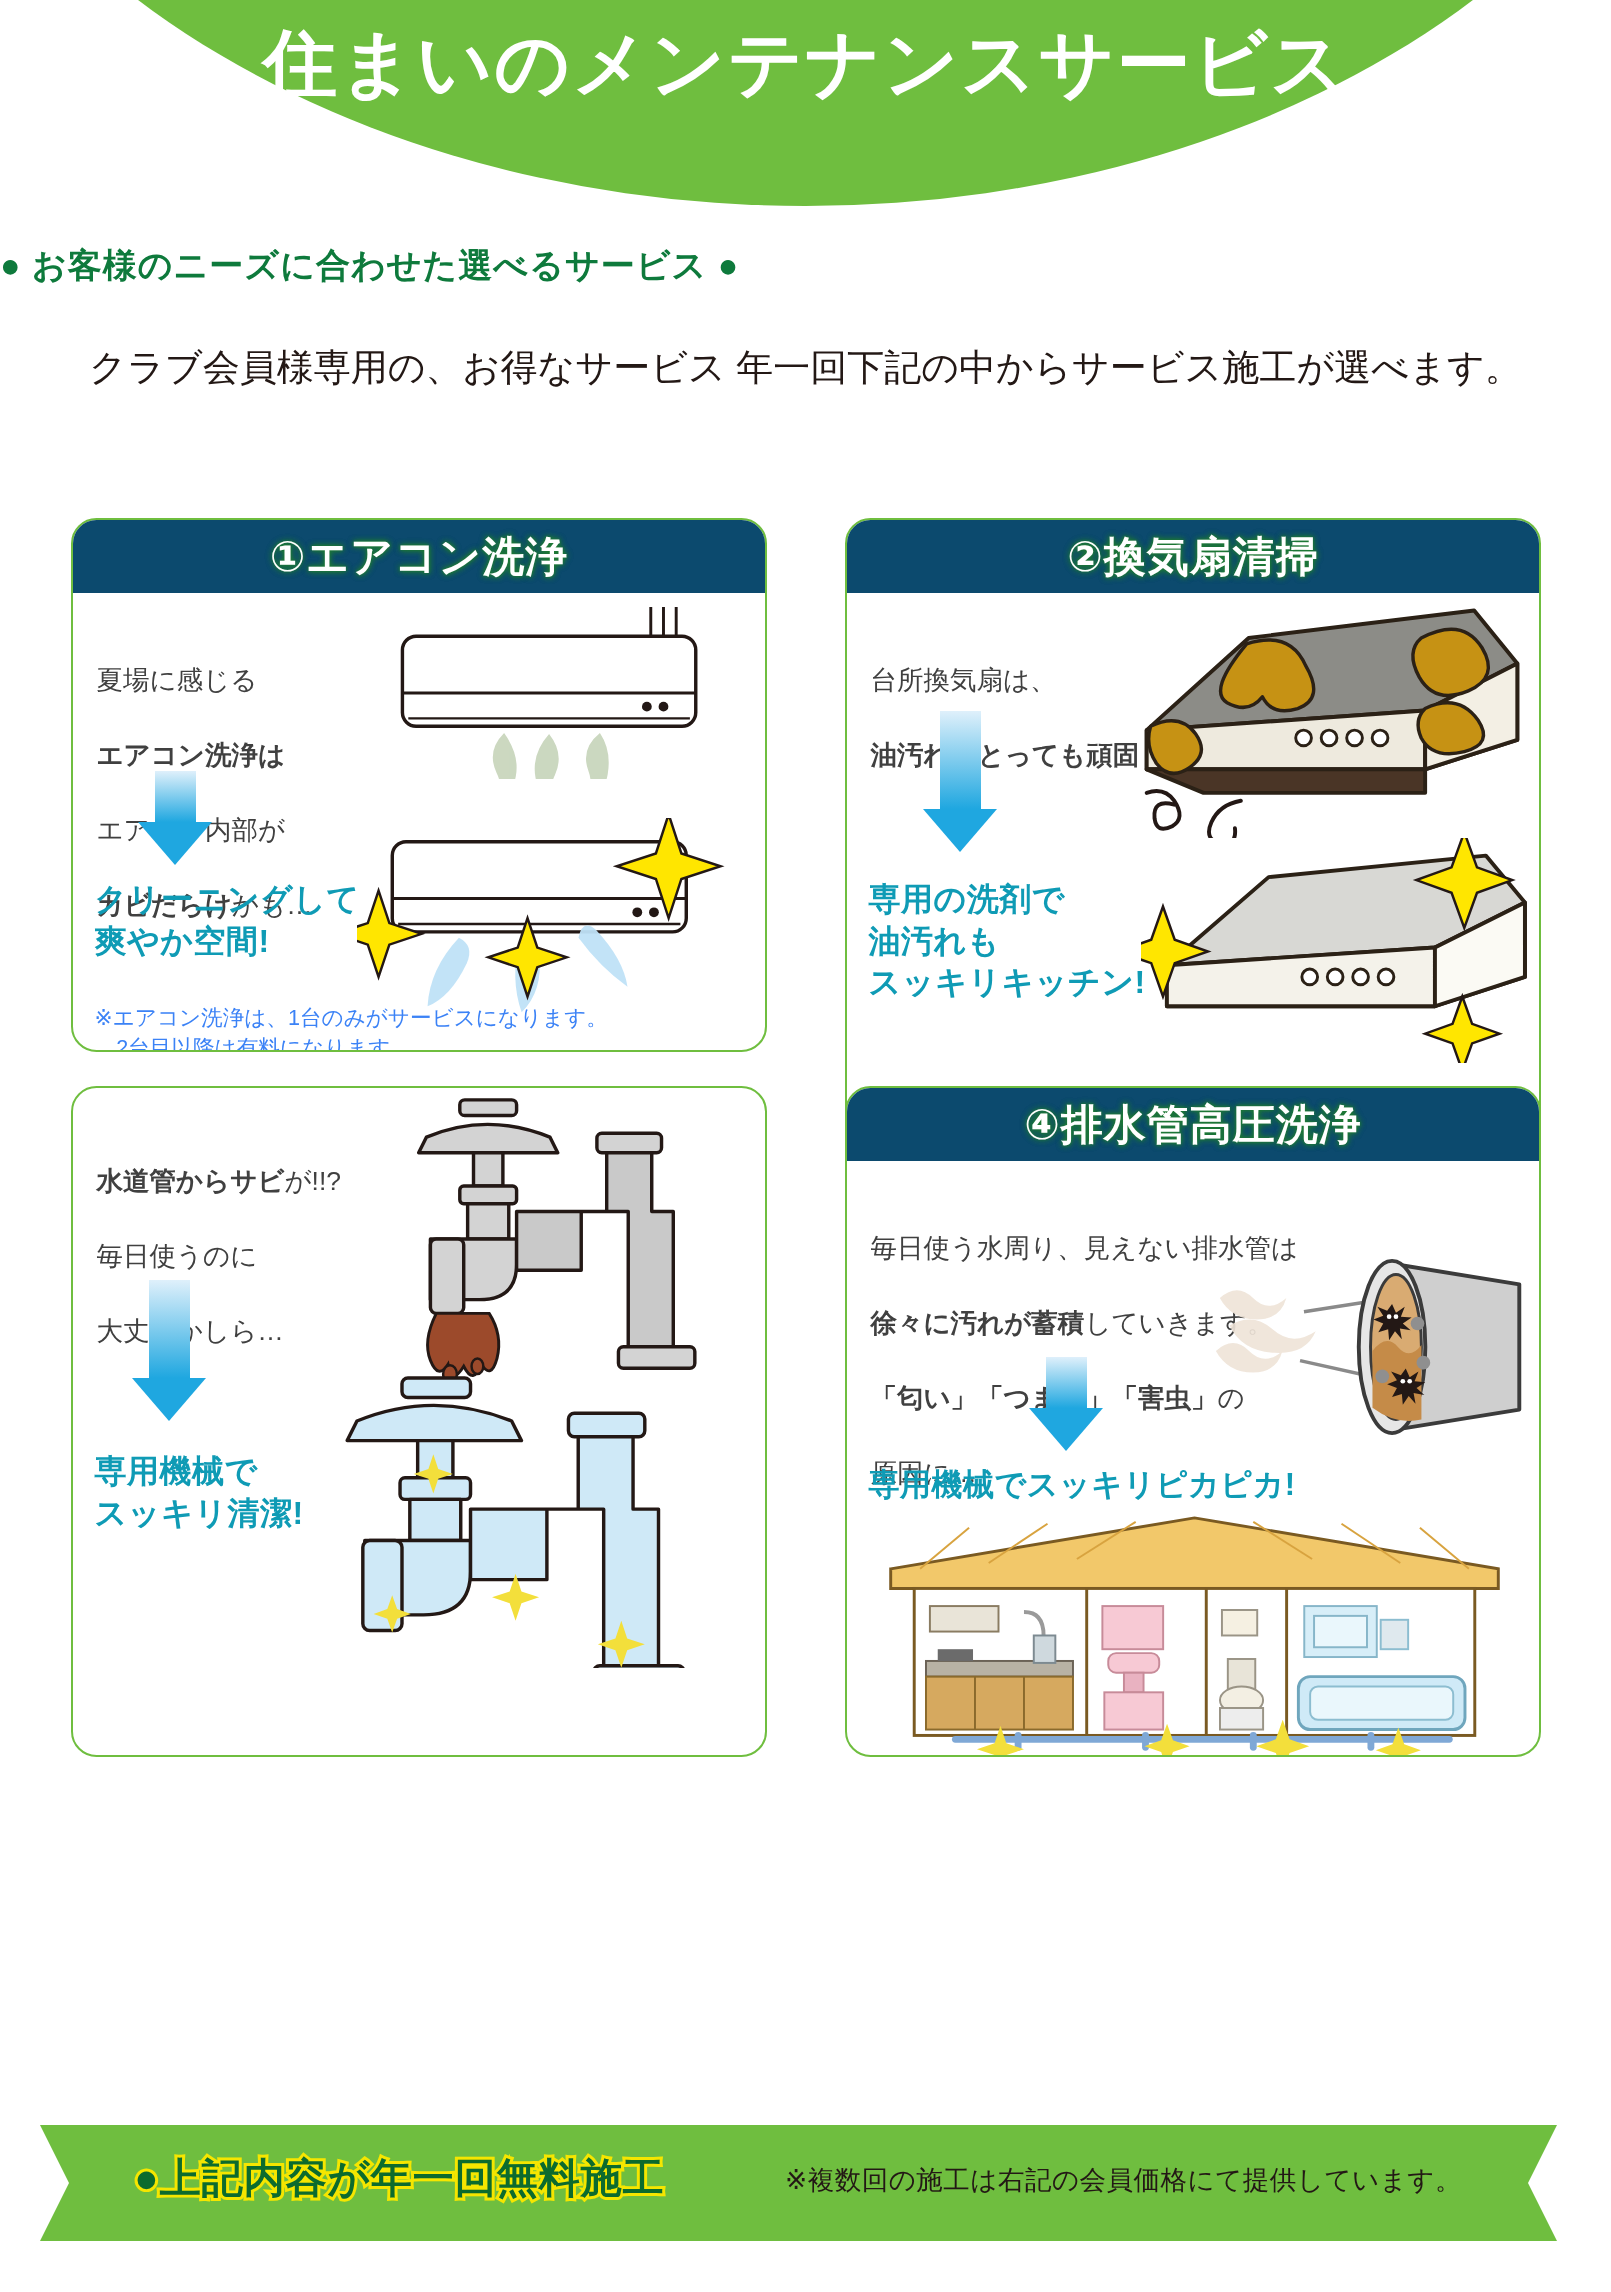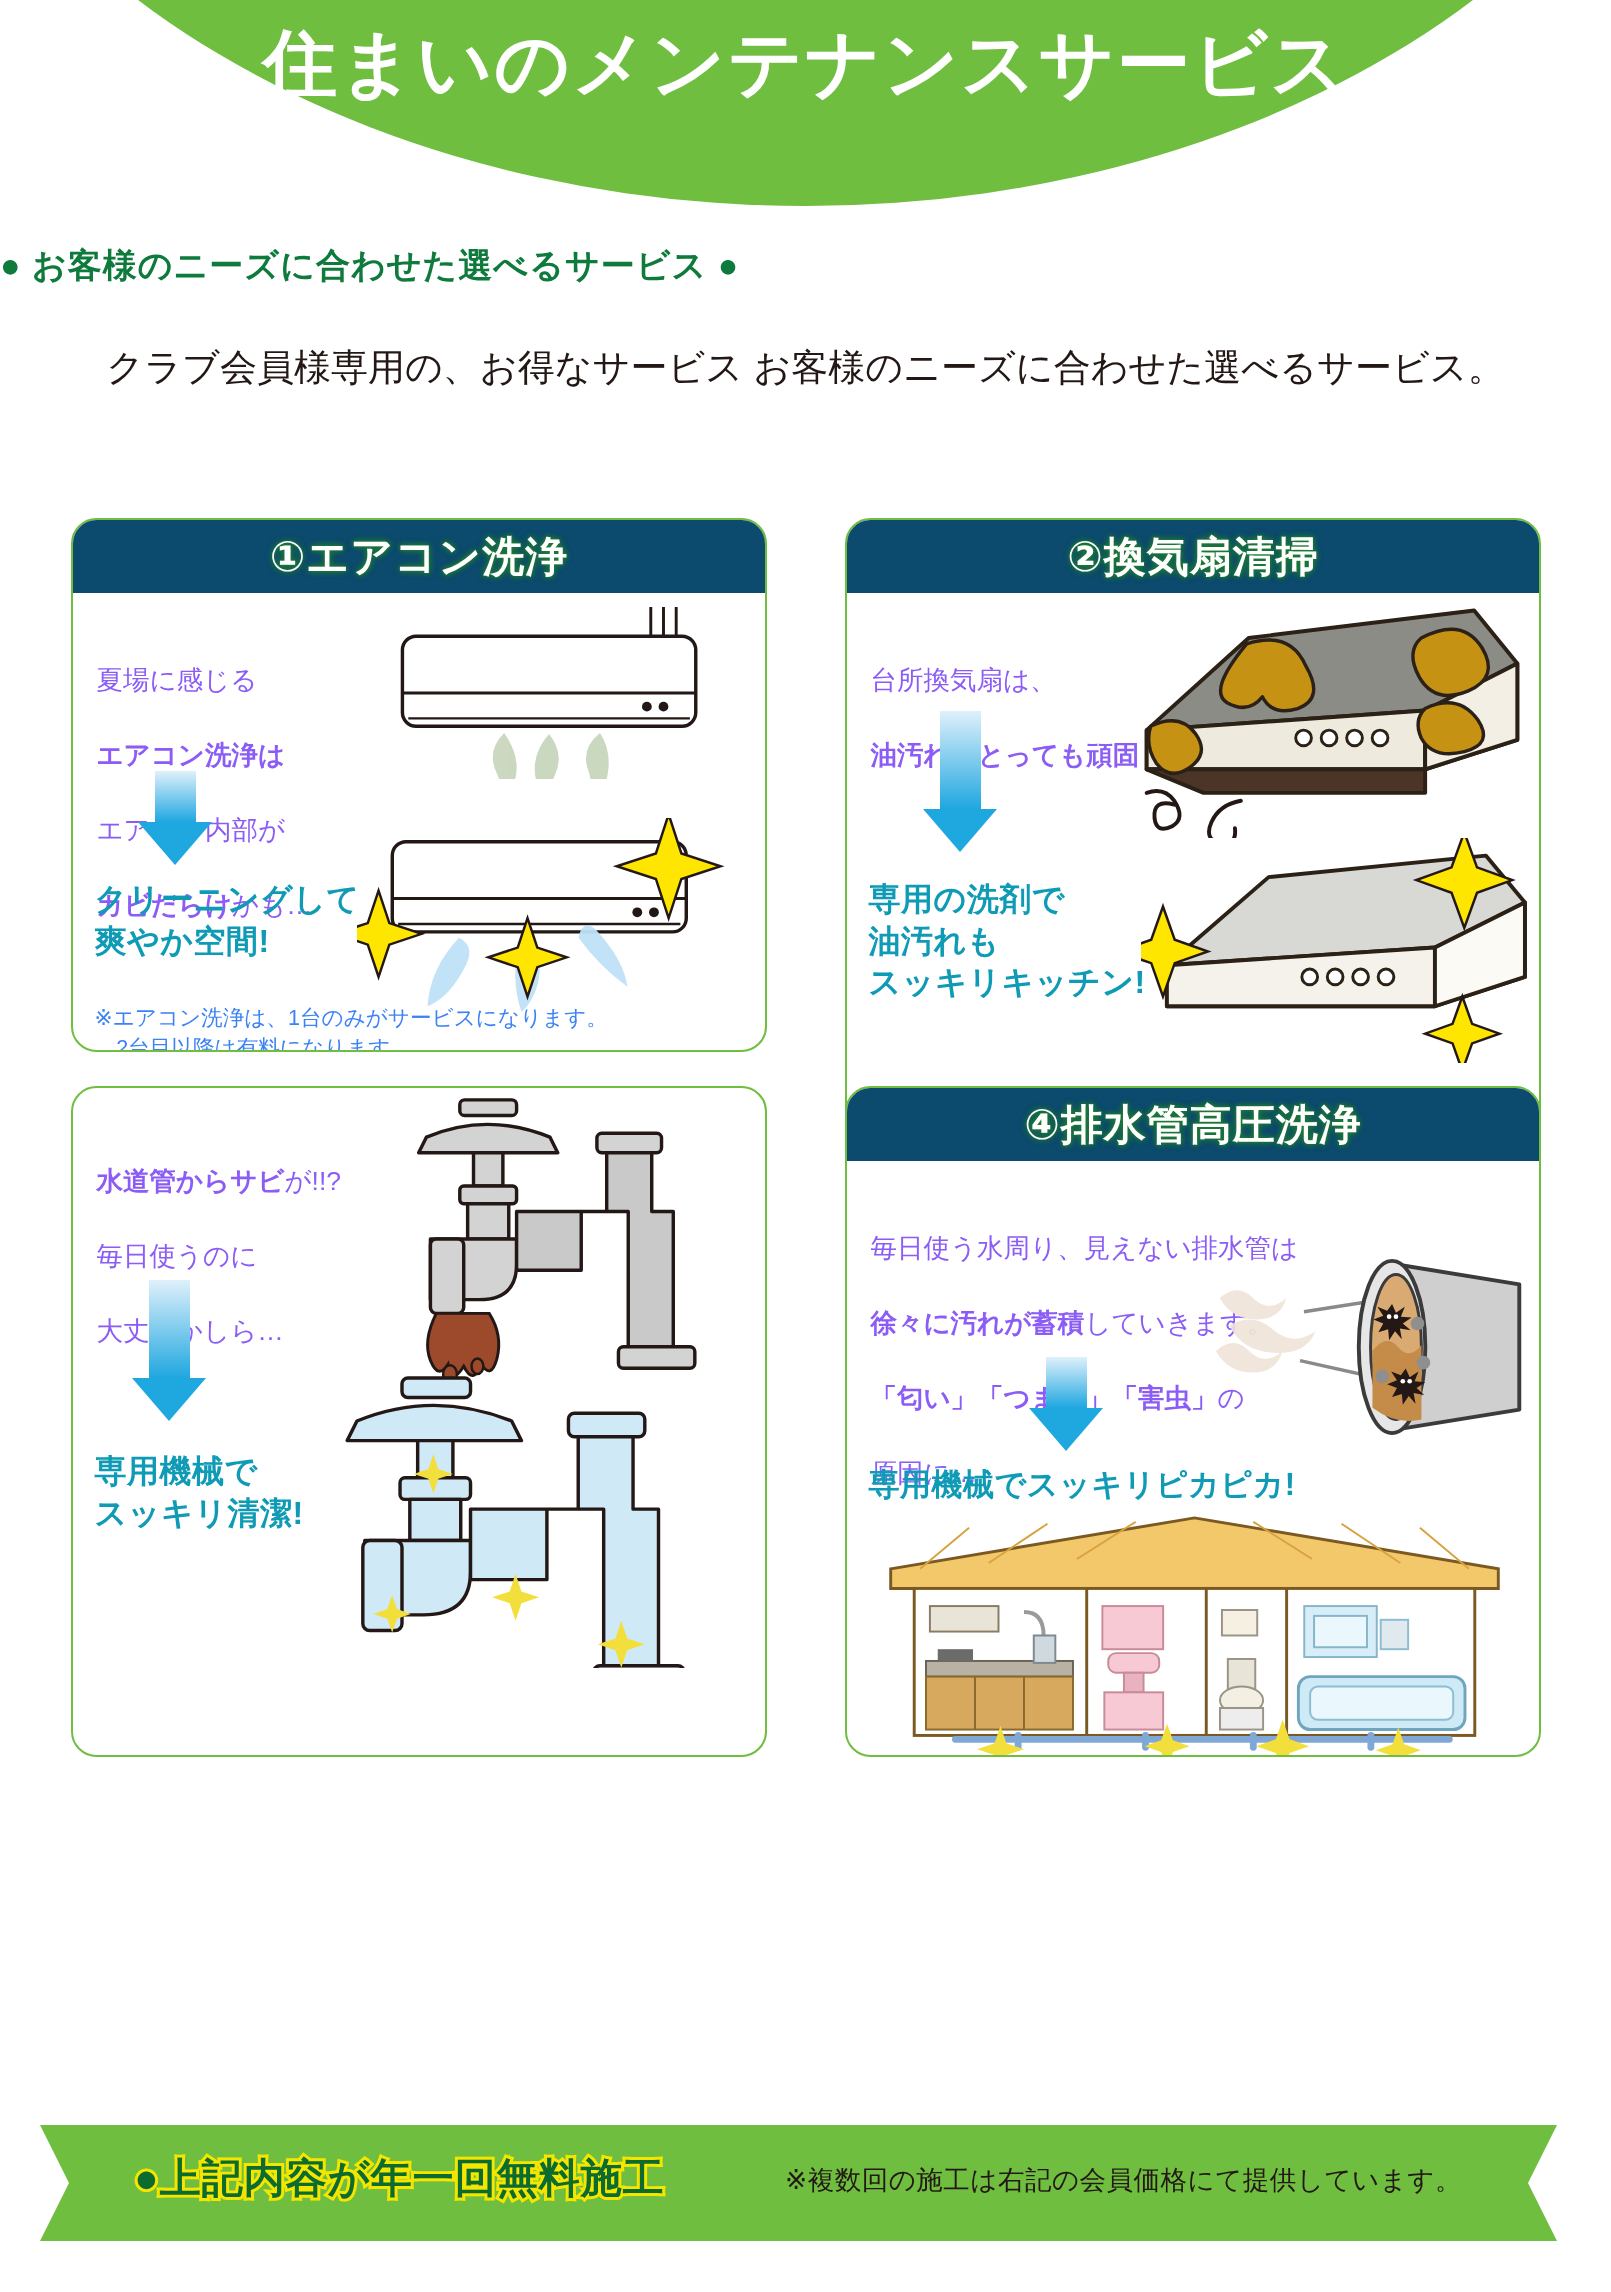--- a/index.html
+++ b/index.html
@@ -54,21 +54,21 @@
     height:73px;background:#0c4a6e;
     display:flex;align-items:center;justify-content:center;
   }
   .card-head-title{
     color:#ffffff;font-size:42px;font-weight:bold;letter-spacing:1px;
     text-shadow:0 0 6.9px #1f7a33,0 0 6.9px #1f7a33,0 0 2.9px #1f7a33;
   }
   .card-body{position:relative;height:calc(100% - 73px);}
 
   .desc{
-    position:absolute;color:#8b5cf6;font-size:26.5px;line-height:1.42;
+    position:absolute;color:#404040;font-size:26.5px;line-height:1.42;
     white-space:pre-line;
   }
   .desc b{font-weight:bold;}
   .result{
     position:absolute;color:#0f9bb5;font-size:32px;font-weight:bold;
     line-height:1.3;white-space:pre-line;letter-spacing:0.5px;
   }
   .note{
     position:absolute;color:#3b82f6;font-size:21.6px;line-height:1.4;
     white-space:pre-line;
@@ -113,21 +113,21 @@
 </head>
 <body>
 
 <div class="header-wrap">
   <div class="header-blob"></div>
   <div class="header-title">住まいのメンテナンスサービス</div>
 </div>
 
 <div class="subhead">● お客様のニーズに合わせた選べるサービス ●</div>
 <div class="lead">クラブ会員様専用の、お得なサービス
-お客様のニーズに合わせた選べるサービス。</div>
+年一回下記の中からサービス施工が選べます。</div>
 
 <div class="cards">
 
   <div class="card c1">
     <div class="card-head">
       <span class="card-head-title">①エアコン洗浄</span>
     </div>
     <div class="card-body">
 
       <div class="desc" style="left:23.5px;top:31px;width:294px;">

